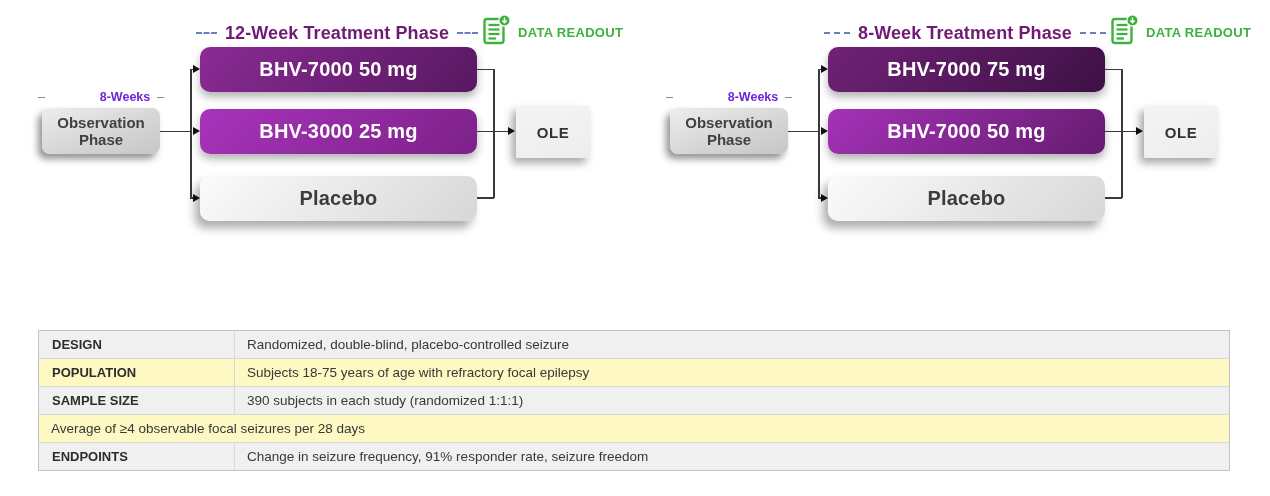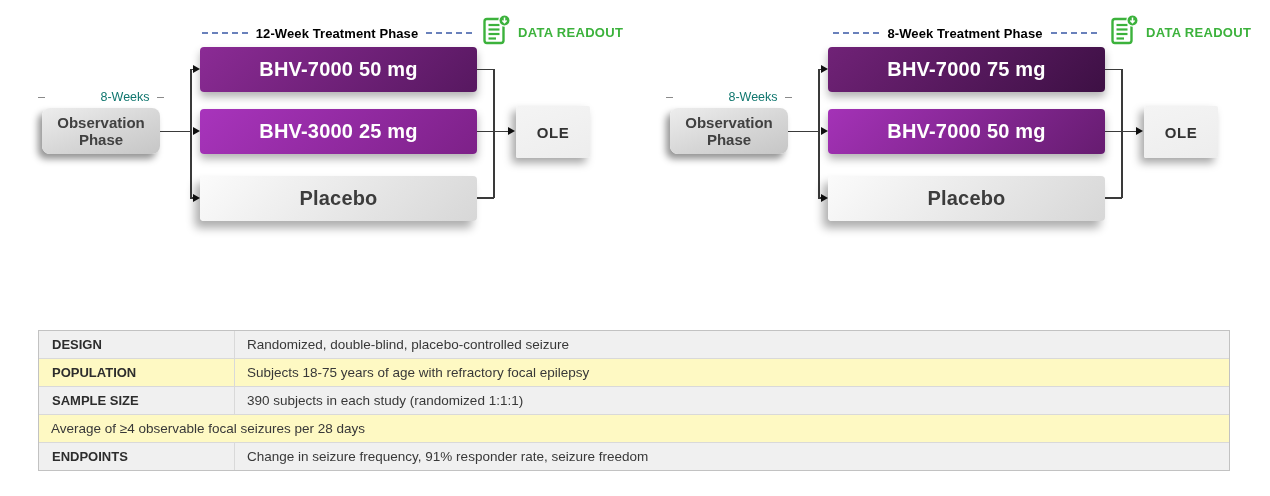--- a/index.html
+++ b/index.html
@@ -8,42 +8,42 @@
 
   
   .diagram{position:absolute;top:0;width:642px;height:250px;}
   .diagram.d0{left:0;}
   .diagram.d1{left:628px;}
 
   
   .phase-header{position:absolute;left:196px;top:24px;width:282px;height:18px;
     display:flex;align-items:center;justify-content:center;gap:8px;}
   .dash-blue{width:46px;height:0;border-top:2px dashed #4f6cb0;opacity:.85;}
-  .phase-title{font-size:13px;font-weight:bold;color:#000000;white-space:nowrap;letter-spacing:.1px;}
+  .phase-title{font-size:18px;font-weight:bold;color:#701a75;white-space:nowrap;letter-spacing:.1px;}
 
   
   .readout-icon{position:absolute;left:483px;top:14px;width:28px;height:31px;}
   .readout-label{position:absolute;left:518px;top:25px;font-size:13px;font-weight:bold;
     color:#3cb23c;letter-spacing:.3px;white-space:nowrap;}
 
   
   .preweeks{position:absolute;left:38px;top:90px;width:126px;height:14px;
     display:flex;align-items:center;justify-content:center;gap:7px;}
   .dash-gray{width:21px;height:0;border-top:1.5px solid #8a8a8a;}
-  .preweeks-text{font-size:12.5px;font-weight:normal;color:#0f766e;white-space:nowrap;padding-left:48px;}
+  .preweeks-text{font-size:12.5px;font-weight:bold;color:#6d28d9;white-space:nowrap;padding-left:48px;}
 
   
   .obs-box{position:absolute;left:42px;top:108px;width:118px;height:46px;border-radius:8px;
     background:linear-gradient(160deg,#ededed 0%,#d6d6d6 55%,#c6c6c6 100%);
     box-shadow:-4px 5px 7px rgba(0,0,0,.42);
     display:flex;align-items:center;justify-content:center;text-align:center;
     font-size:15px;font-weight:bold;color:#414141;line-height:1.15;}
 
   
-  .arm{position:absolute;left:200px;width:277px;height:45px;border-radius:4px;
+  .arm{position:absolute;left:200px;width:277px;height:45px;border-radius:10px;
     display:flex;align-items:center;justify-content:center;
     font-size:20px;font-weight:bold;letter-spacing:.2px;
     box-shadow:0 5px 9px rgba(0,0,0,.30);}
   .arm.a0{top:47px;}
   .arm.a1{top:109px;}
   .arm.a2{top:176px;box-shadow:-5px 7px 10px rgba(0,0,0,.32);}
 
   
   .ole-box{position:absolute;left:516px;top:106px;width:74px;height:52px;border-radius:2px;
     background:linear-gradient(160deg,#f4f4f4,#ededed);

